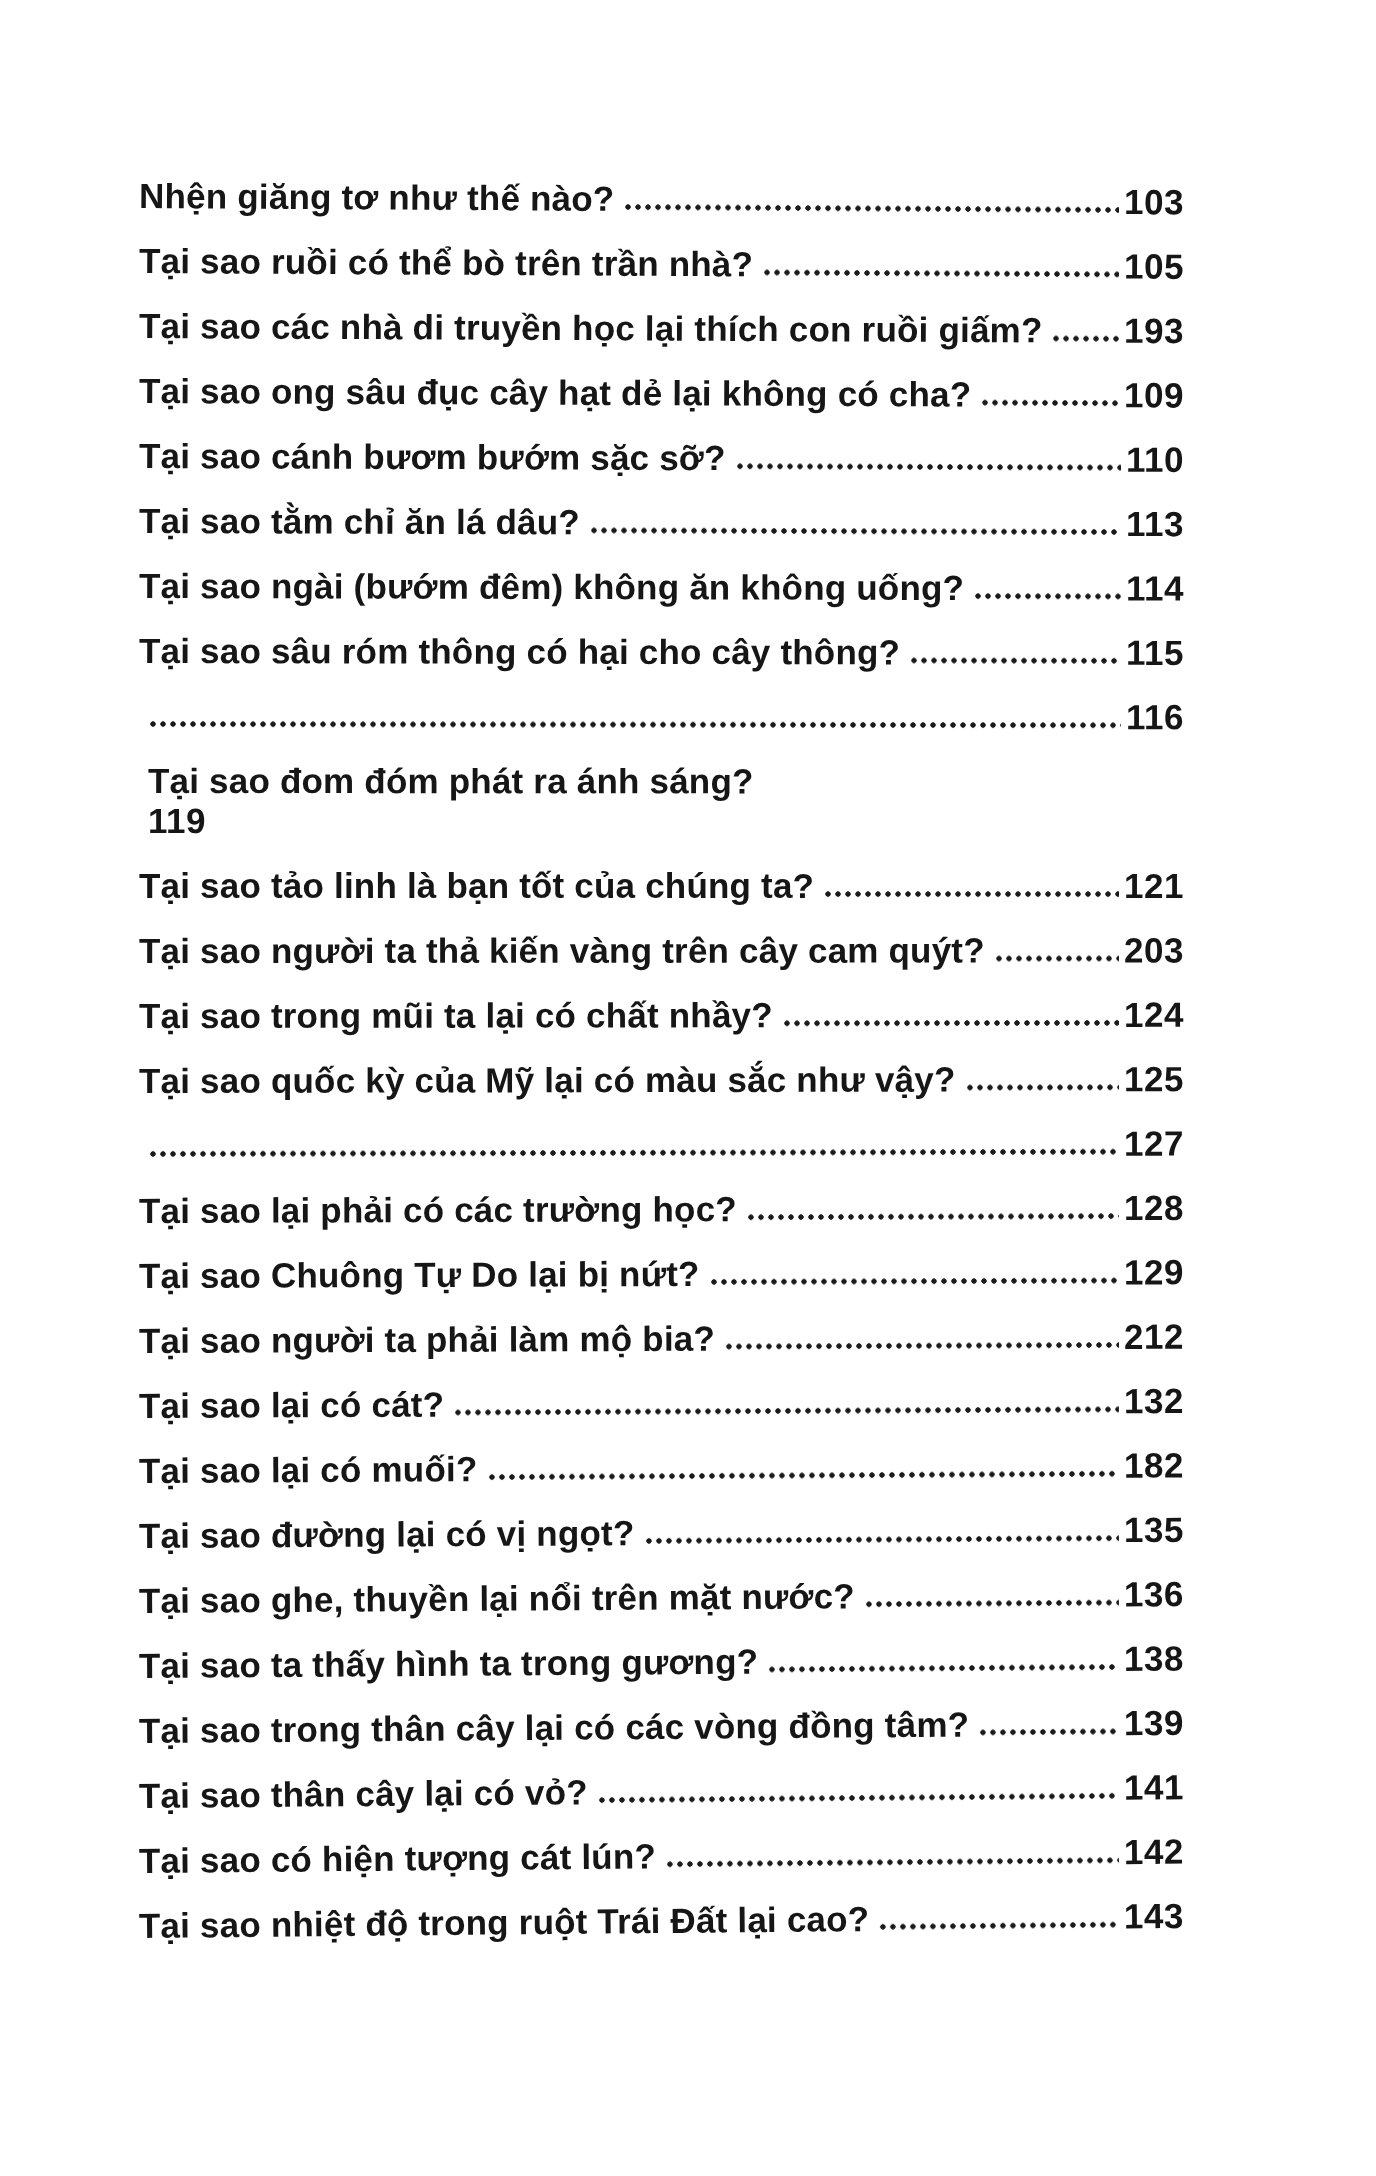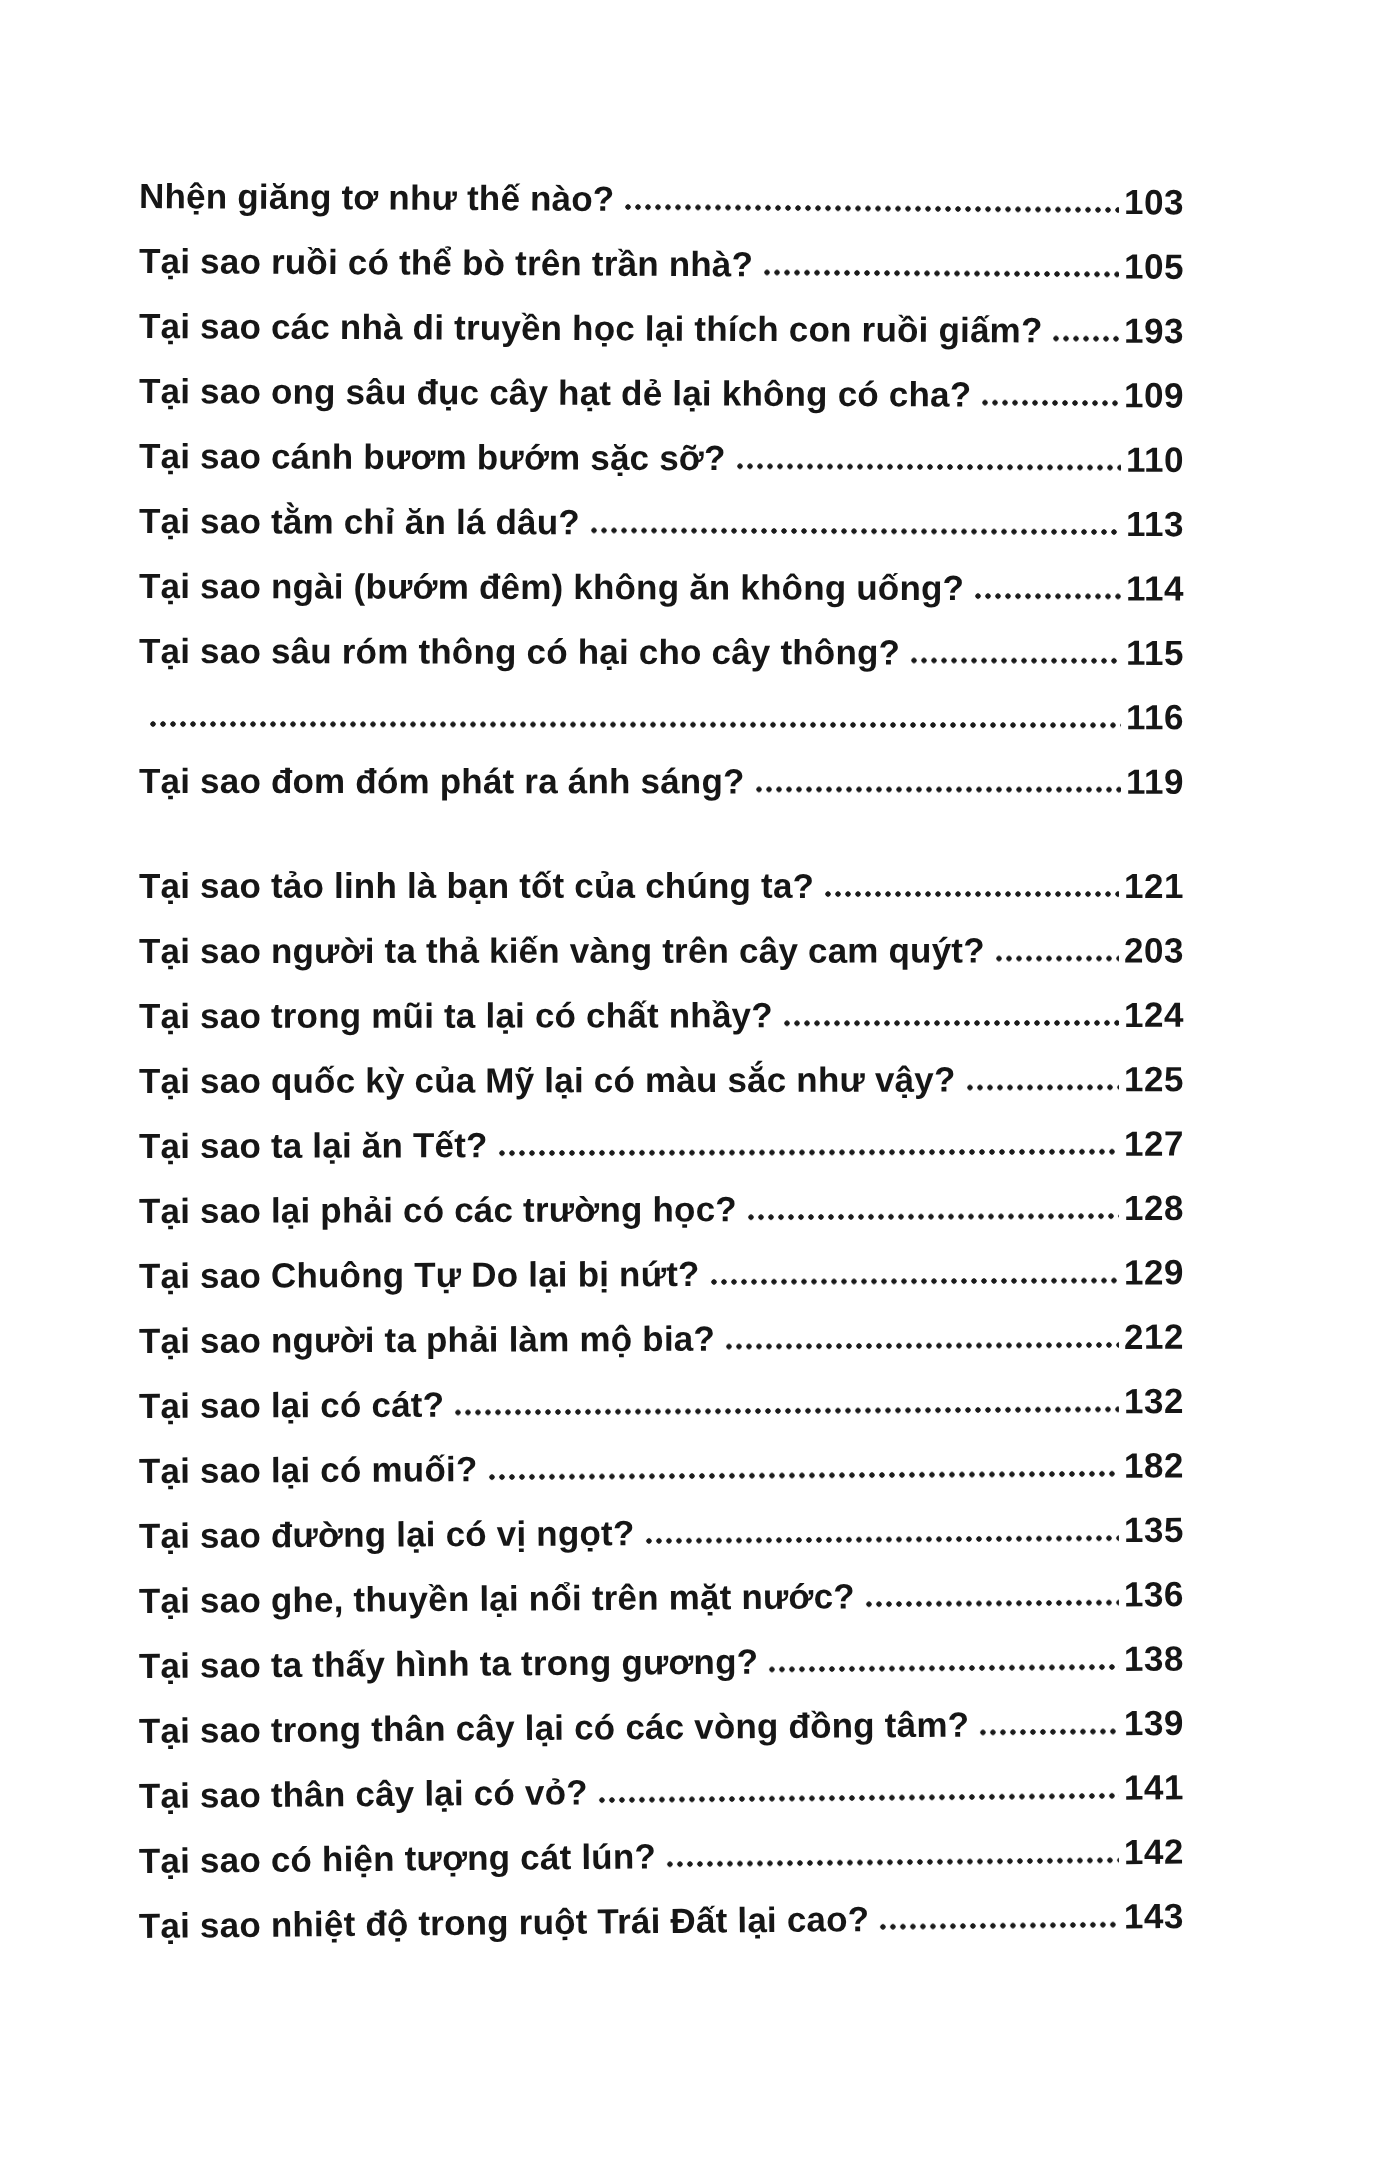--- a/index.html
+++ b/index.html
@@ -94,21 +94,21 @@
   </div>
       <div class="toc-row" style="transform: rotate(0.108deg);">
     <span class="toc-title">Tại sao sâu róm thông có hại cho cây thông?</span>
     <span class="dot-leader"></span>
     <span class="toc-pagenum">115</span>
   </div>
       <div class="toc-row" style="transform: rotate(0.073deg);">
     <span class="dot-leader"></span>
     <span class="toc-pagenum">116</span>
   </div>
-      <div class="toc-row" style="transform: rotate(0.038deg);">
+      <div class="toc-row" style="transform: rotate(0.038deg); flex-direction: column;">
     <span class="toc-title">Tại sao đom đóm phát ra ánh sáng?</span>
     <span class="dot-leader"></span>
     <span class="toc-pagenum">119</span>
   </div>
       <div class="toc-row" style="transform: rotate(0.004deg); margin-top: 40px;">
     <span class="toc-title">Tại sao tảo linh là bạn tốt của chúng ta?</span>
     <span class="dot-leader"></span>
     <span class="toc-pagenum">121</span>
   </div>
       <div class="toc-row" style="transform: rotate(-0.031deg);">
@@ -120,21 +120,20 @@
     <span class="toc-title">Tại sao trong mũi ta lại có chất nhầy?</span>
     <span class="dot-leader"></span>
     <span class="toc-pagenum">124</span>
   </div>
       <div class="toc-row" style="transform: rotate(-0.1deg);">
     <span class="toc-title">Tại sao quốc kỳ của Mỹ lại có màu sắc như vậy?</span>
     <span class="dot-leader"></span>
     <span class="toc-pagenum">125</span>
   </div>
       <div class="toc-row" style="transform: rotate(-0.135deg);">
-    <span class="toc-title">Tại sao ta lại ăn Tết?</span>
     <span class="dot-leader"></span>
     <span class="toc-pagenum">127</span>
   </div>
       <div class="toc-row" style="transform: rotate(-0.169deg);">
     <span class="toc-title">Tại sao lại phải có các trường học?</span>
     <span class="dot-leader"></span>
     <span class="toc-pagenum">128</span>
   </div>
       <div class="toc-row" style="transform: rotate(-0.204deg);">
     <span class="toc-title">Tại sao Chuông Tự Do lại bị nứt?</span>

